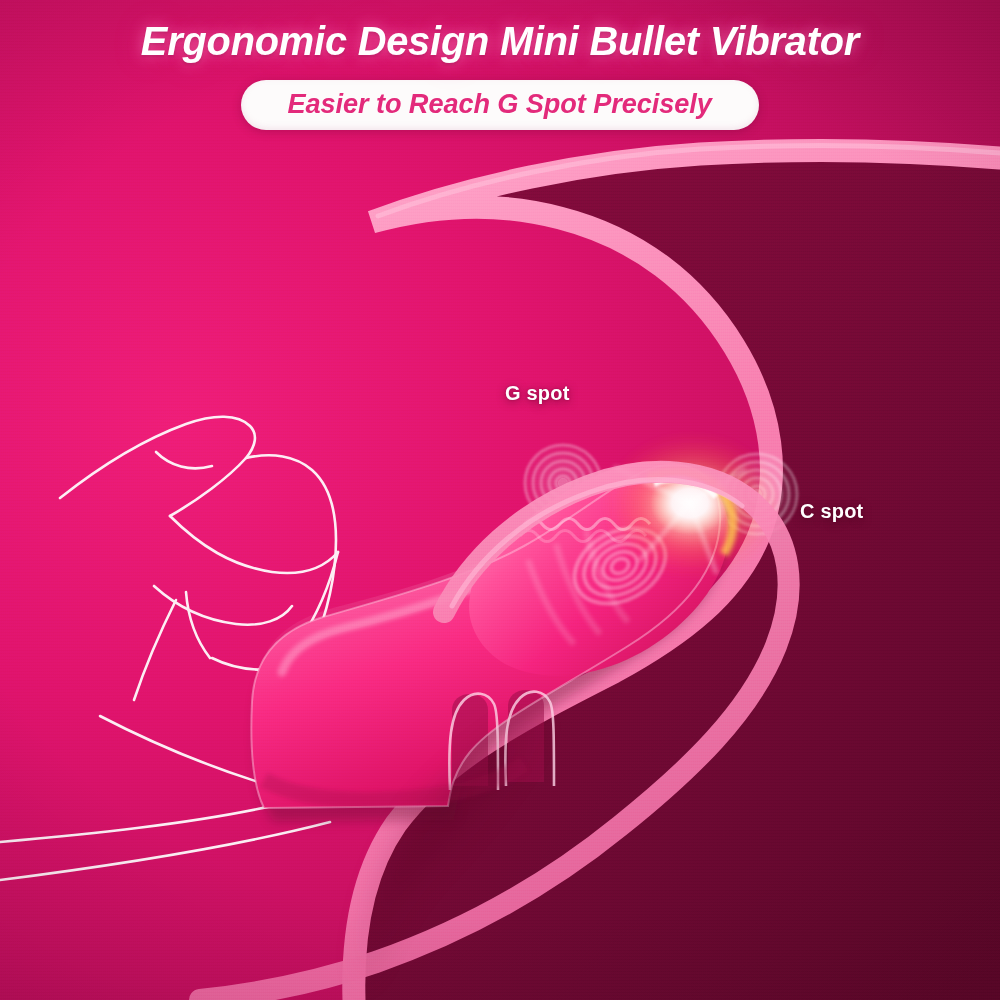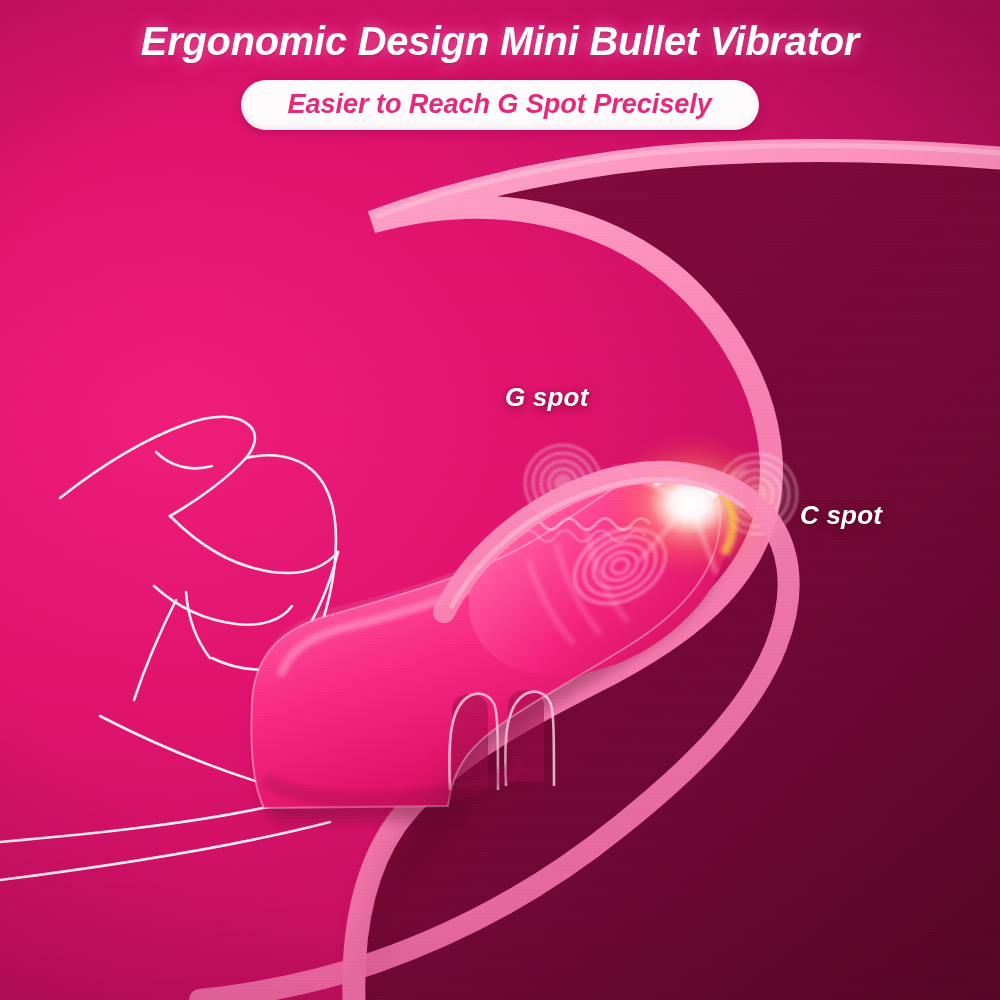--- a/index.html
+++ b/index.html
@@ -90,23 +90,22 @@
     transform:scaleX(.97);
     display:inline-block;
     white-space:nowrap;
     text-shadow:0 1px 0 rgba(255,255,255,.6);
   }
 
   
   .spot-label{
     position:absolute;
     color:#ffffff;
-    font-style:italic;
     font-weight:700;
-    font-size:26px;
+    font-size:20px;
     letter-spacing:.2px;
     z-index:35;
     text-shadow:0 2px 8px rgba(70,0,30,.55),0 0 2px rgba(90,0,40,.4);
     white-space:nowrap;
   }
   #label-g{ left:505px; top:382px; }
   #label-c{ left:800px; top:500px; }
 </style>
 </head>
 <body>

